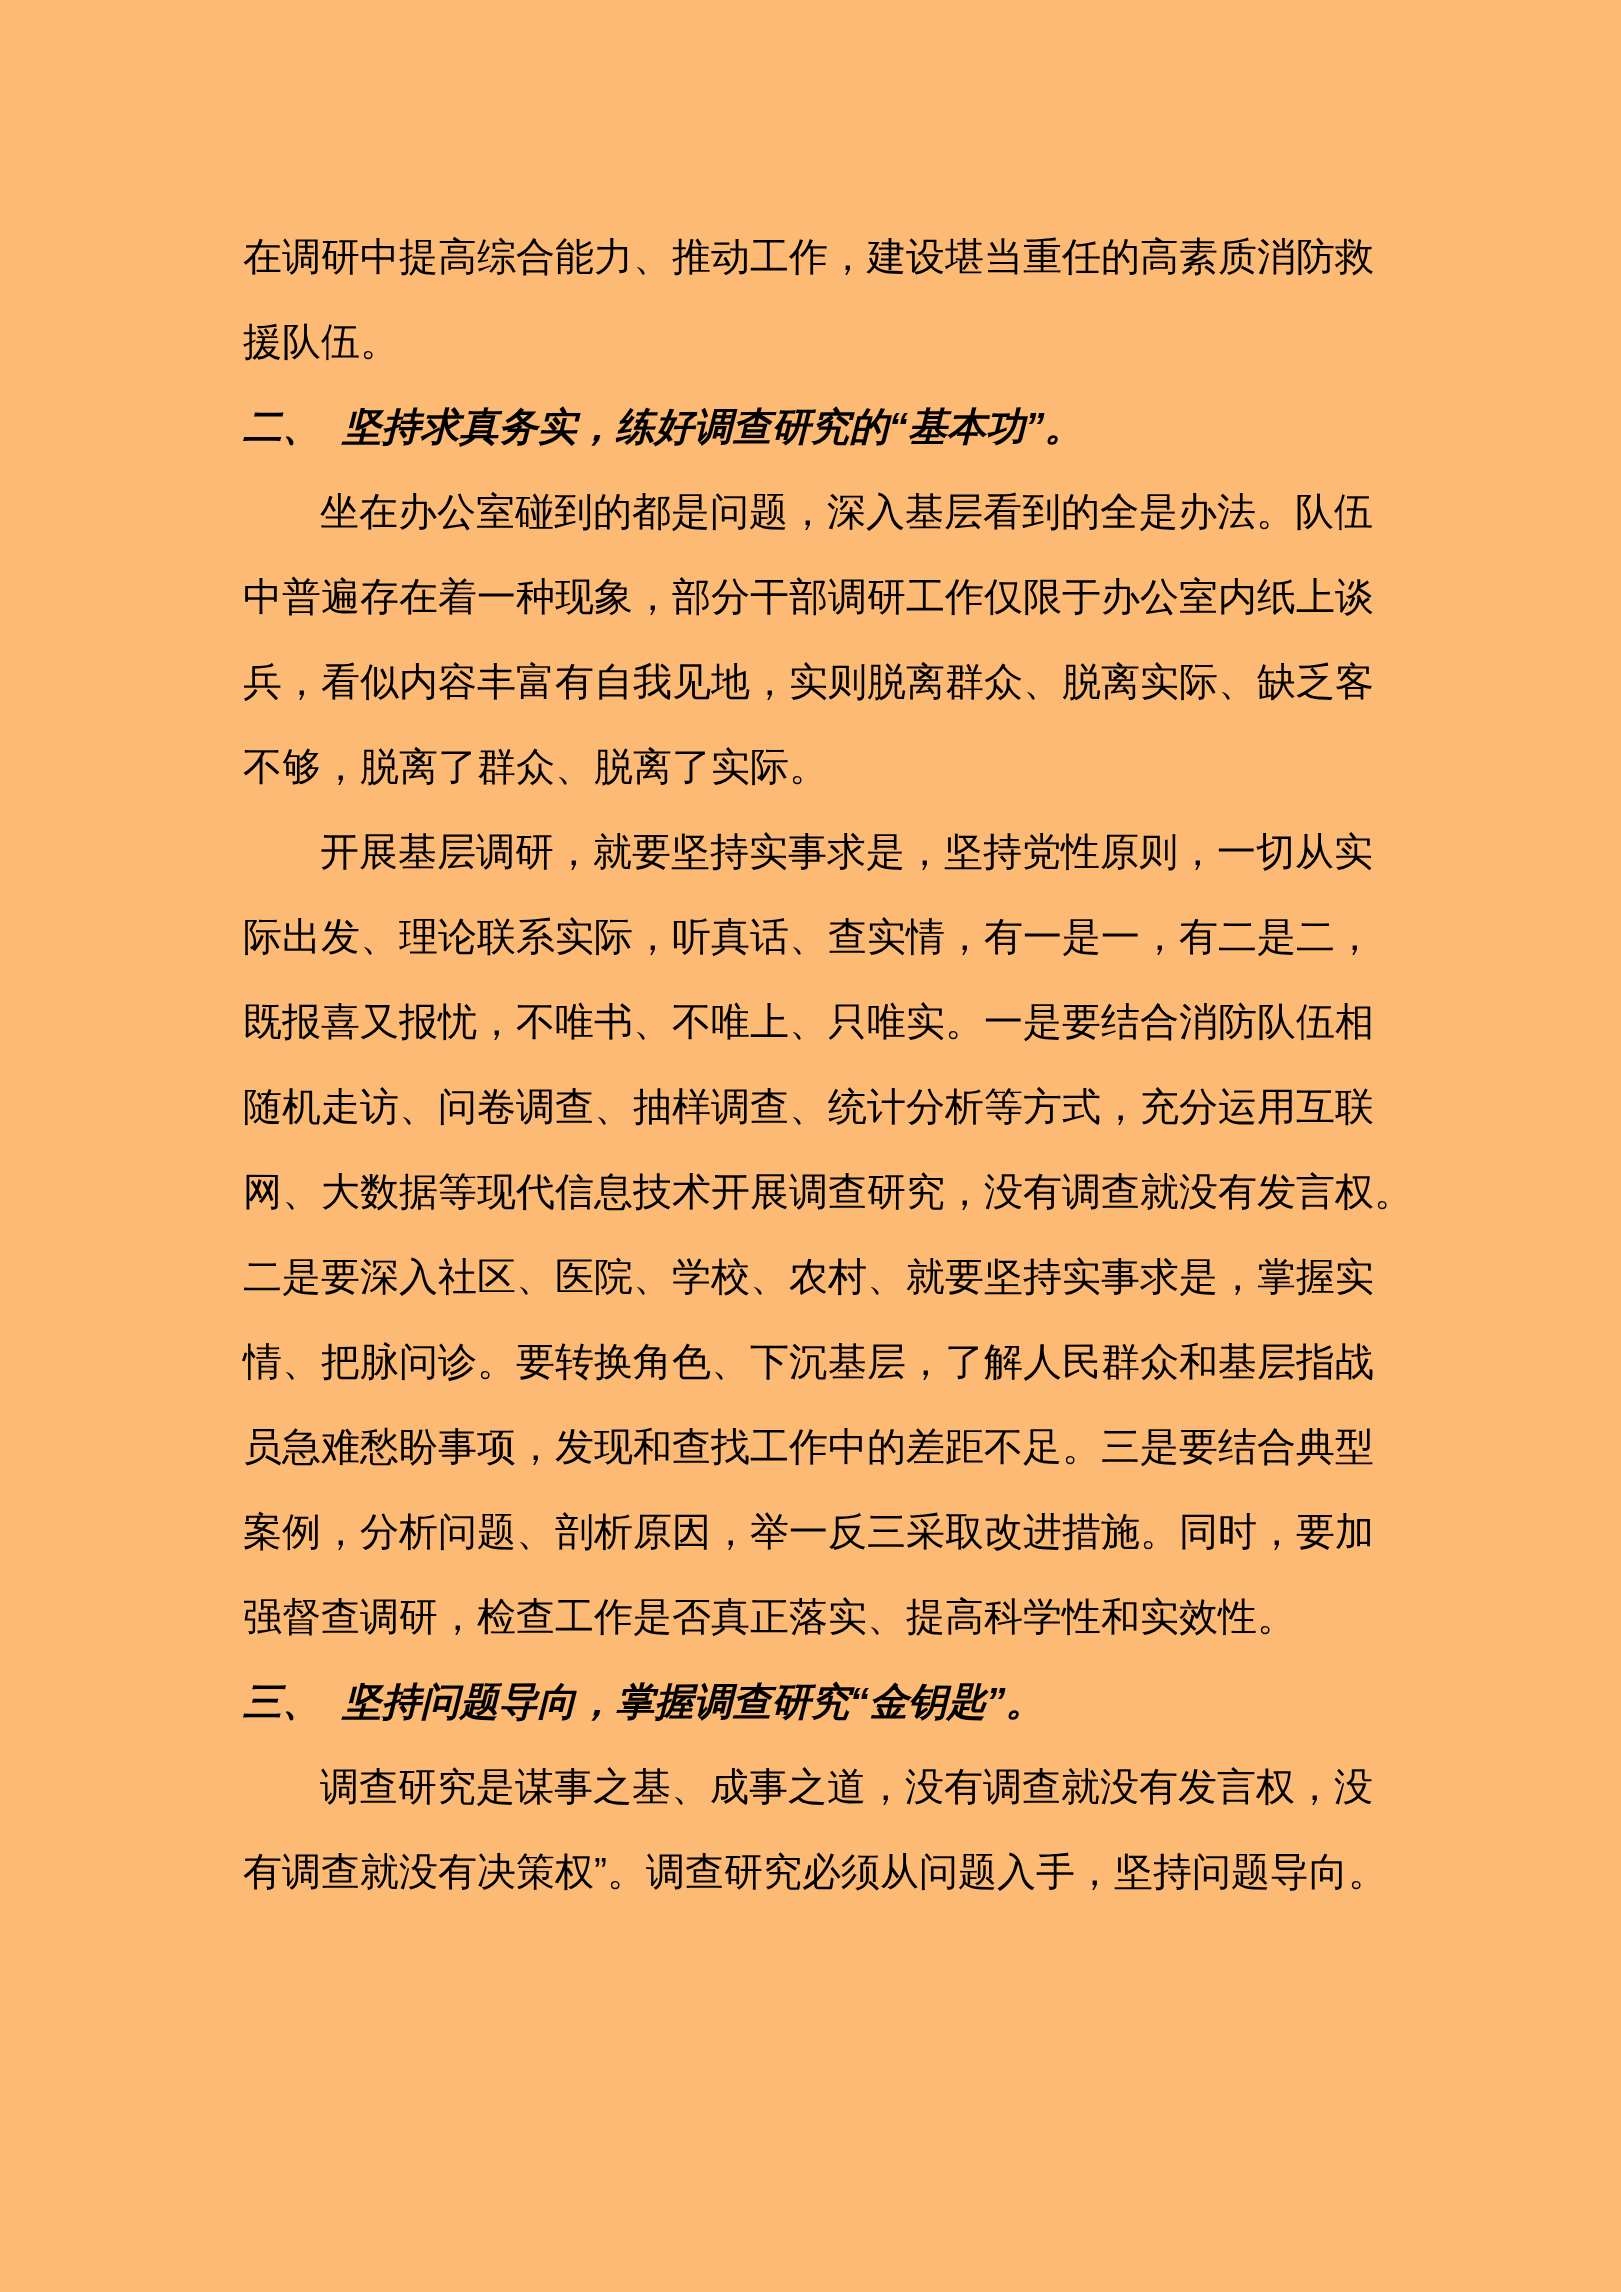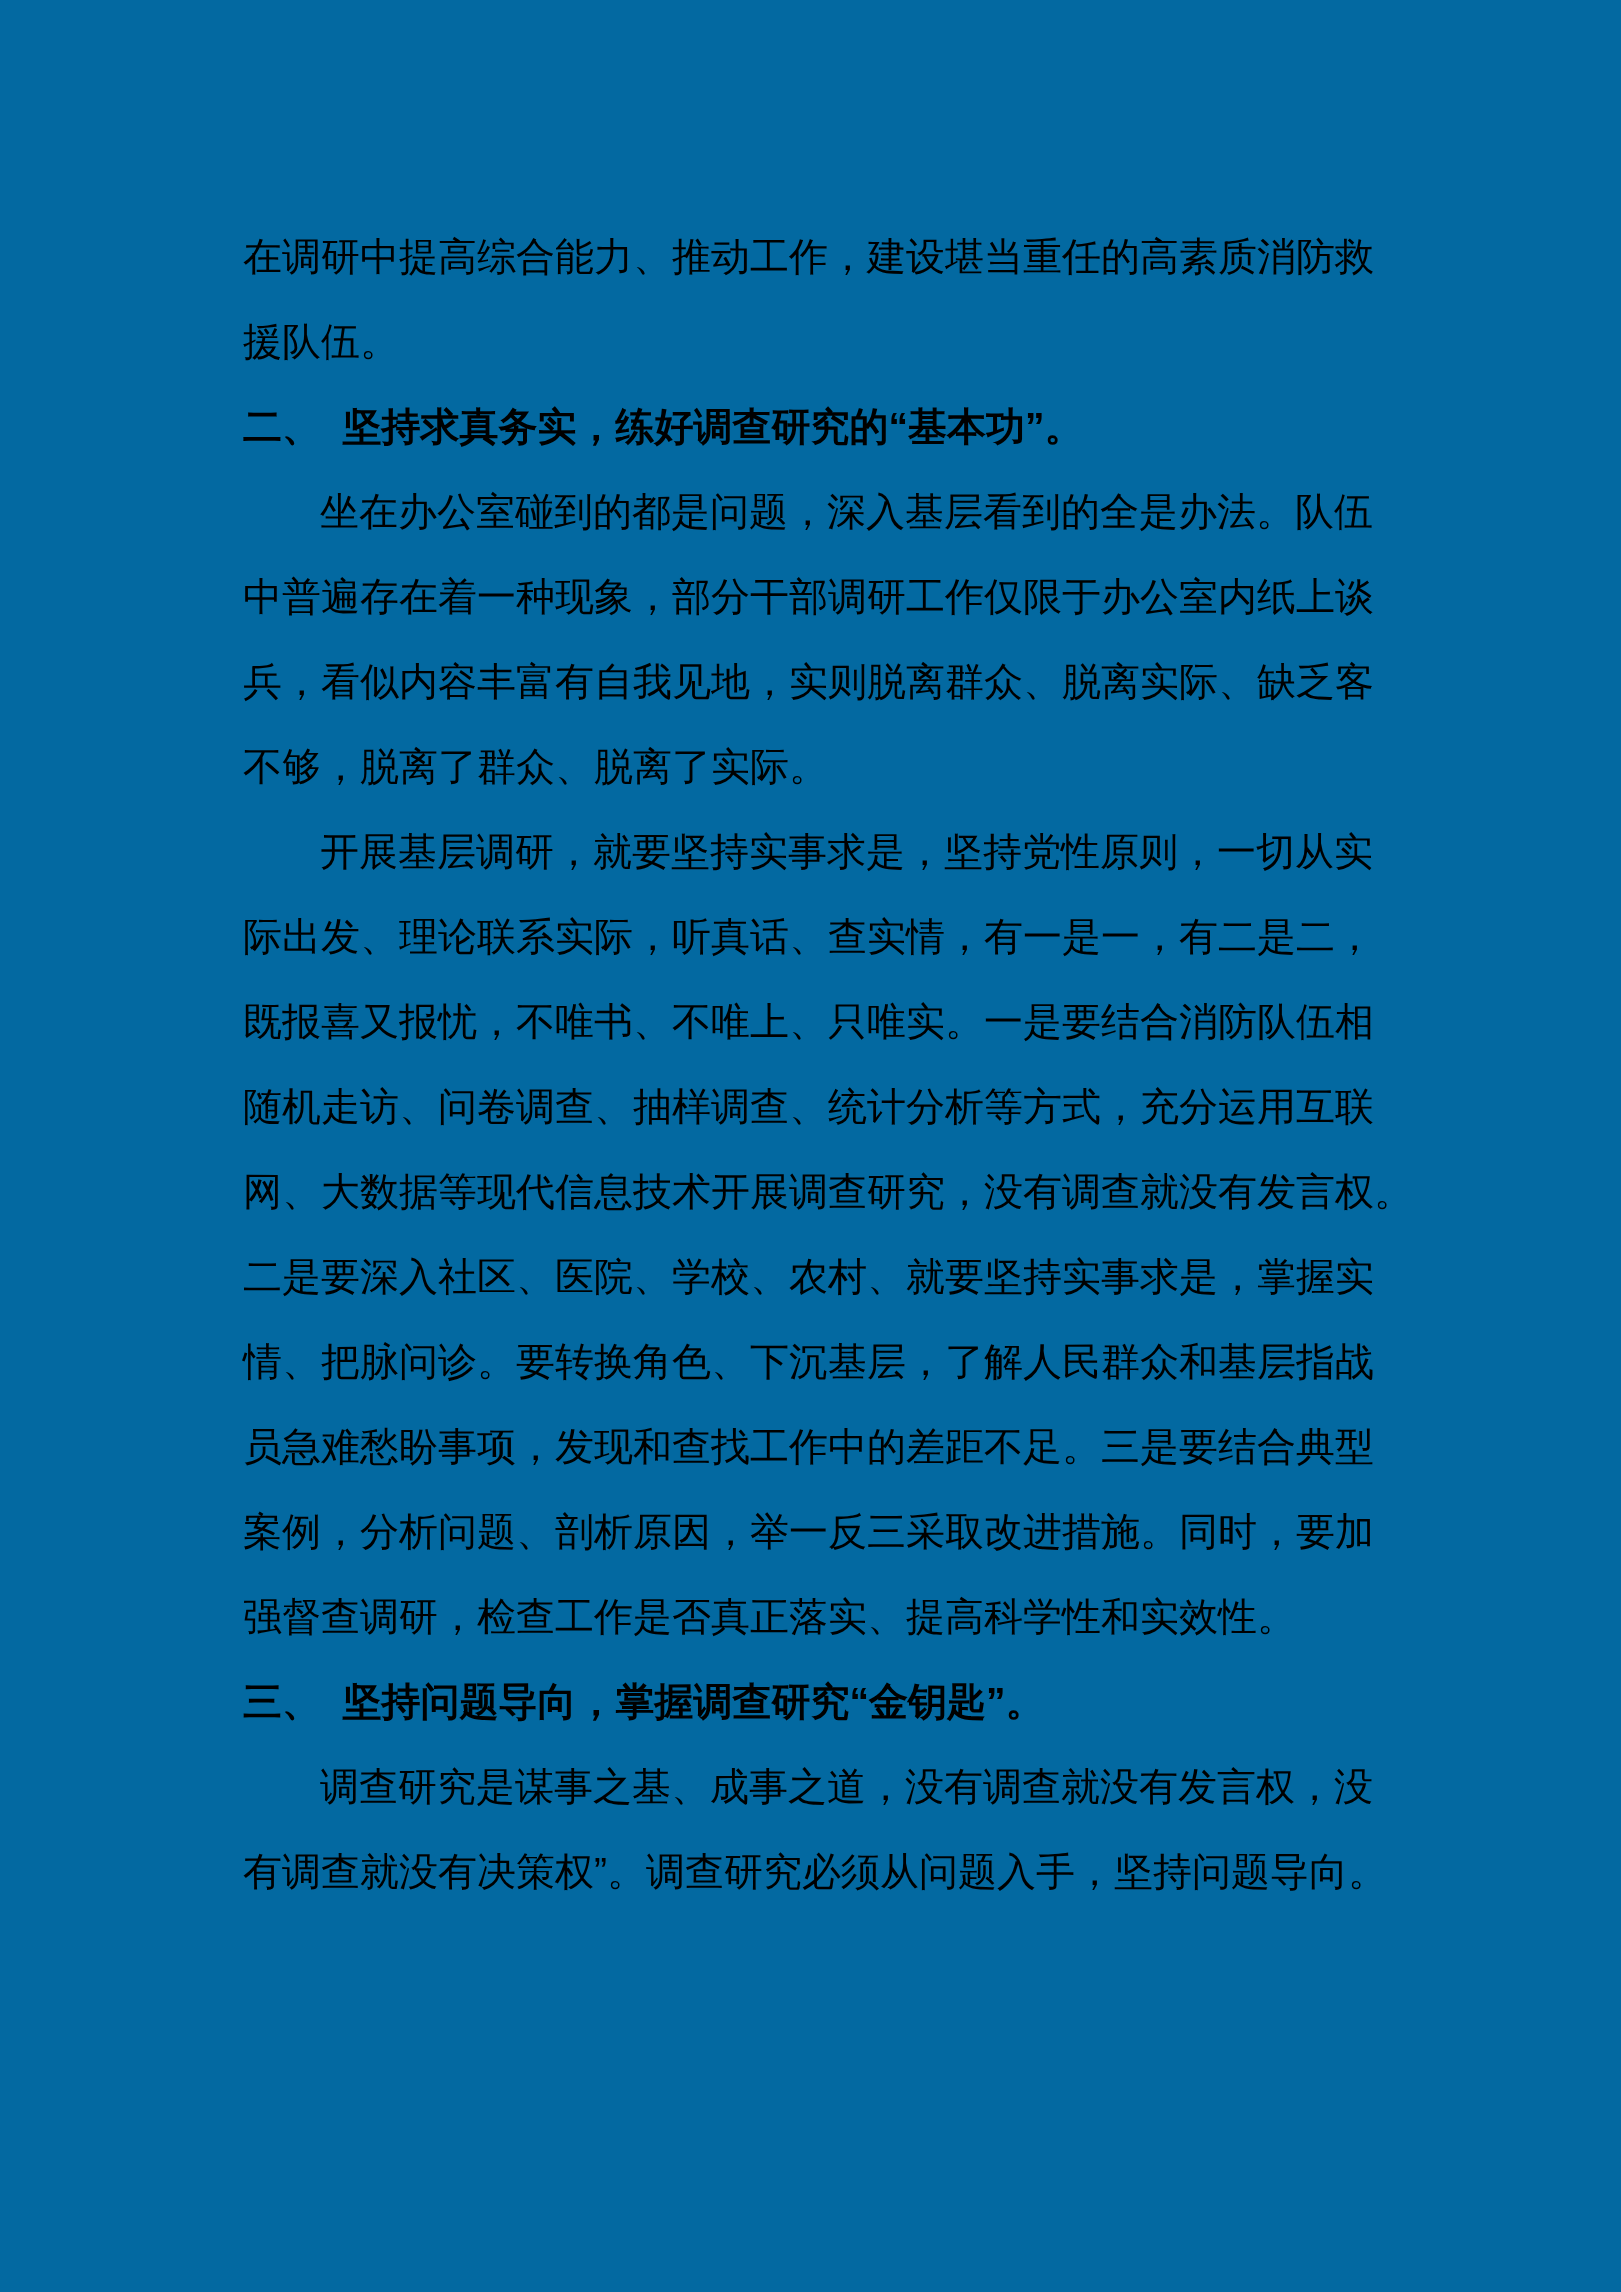--- a/index.html
+++ b/index.html
@@ -4,21 +4,21 @@
 <style>
   html, body {
     margin: 0;
     padding: 0;
     background: #ffffff;
   }
   .page {
     position: relative;
     width: 1621px;
     height: 2293px;
-    background: #0369a1;
+    background: #fdba74;
     overflow: hidden;
     font-family: "Liberation Sans", sans-serif;
   }
   .content {
     position: absolute;
     left: 243px;
     top: 214px;
     width: 1166px;
     color: #000000;
   }
@@ -29,20 +29,21 @@
     line-height: 85px;
     font-size: 39px;
     white-space: nowrap;
     color: #000000;
   }
   .indent {
     text-indent: 77px;
   }
   .heading {
     font-weight: 700;
+    font-style: italic;
   }
   .h-label {
     margin-right: 21.6px;
   }
 </style>
 </head>
 <body>
 
 <div class="page">
   <div class="content">

